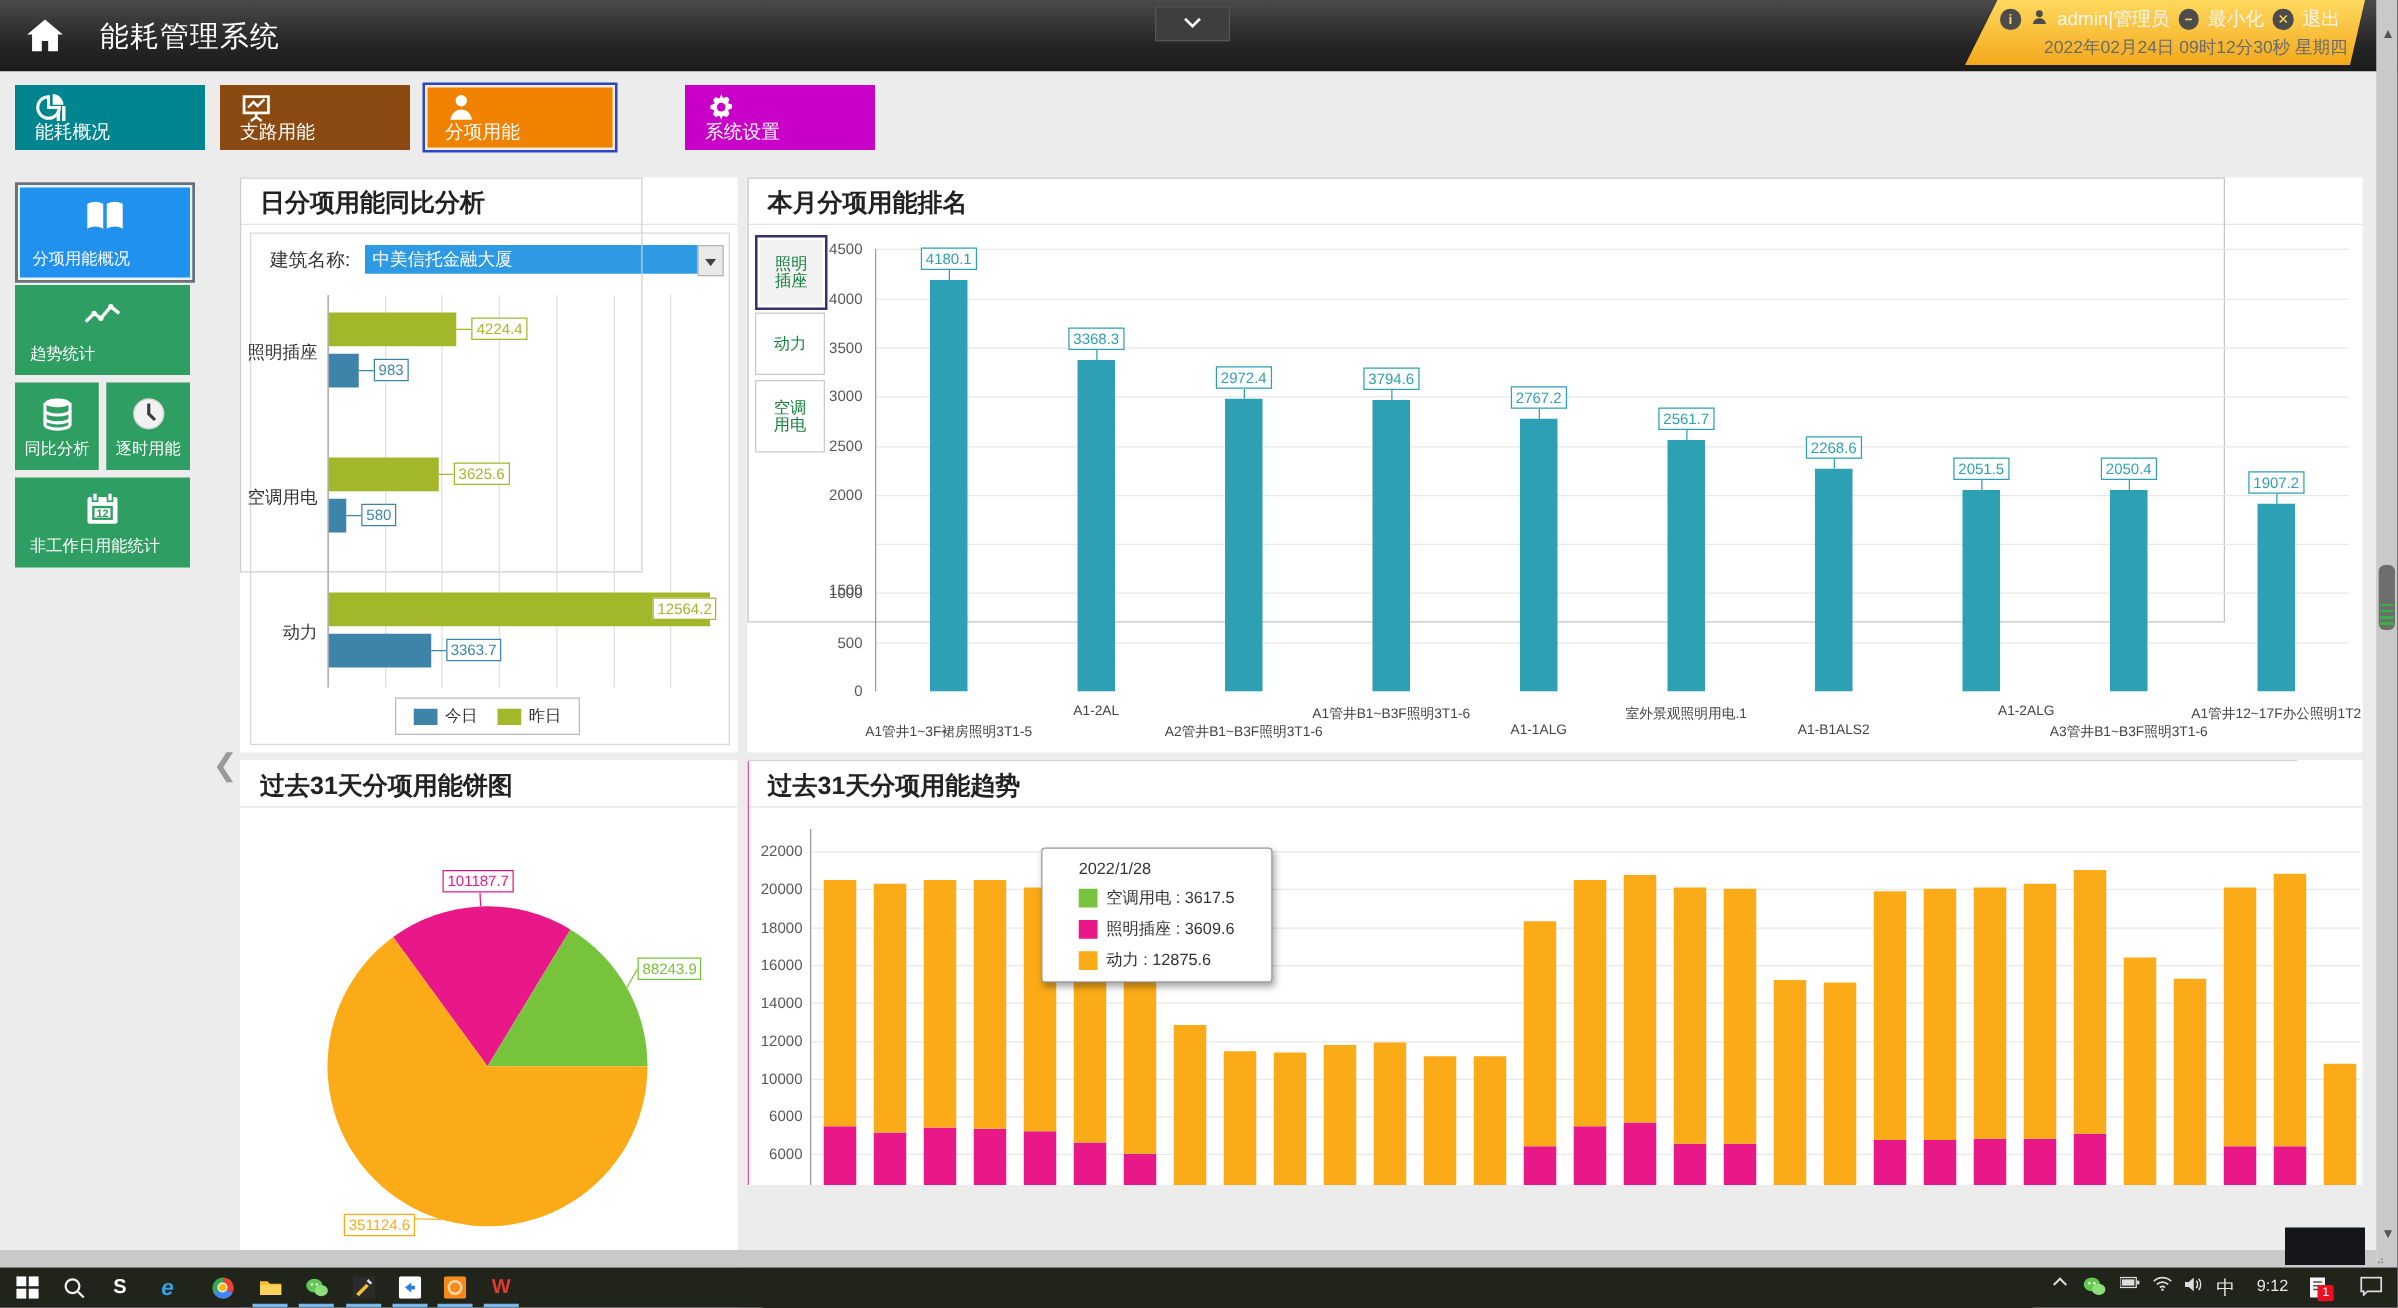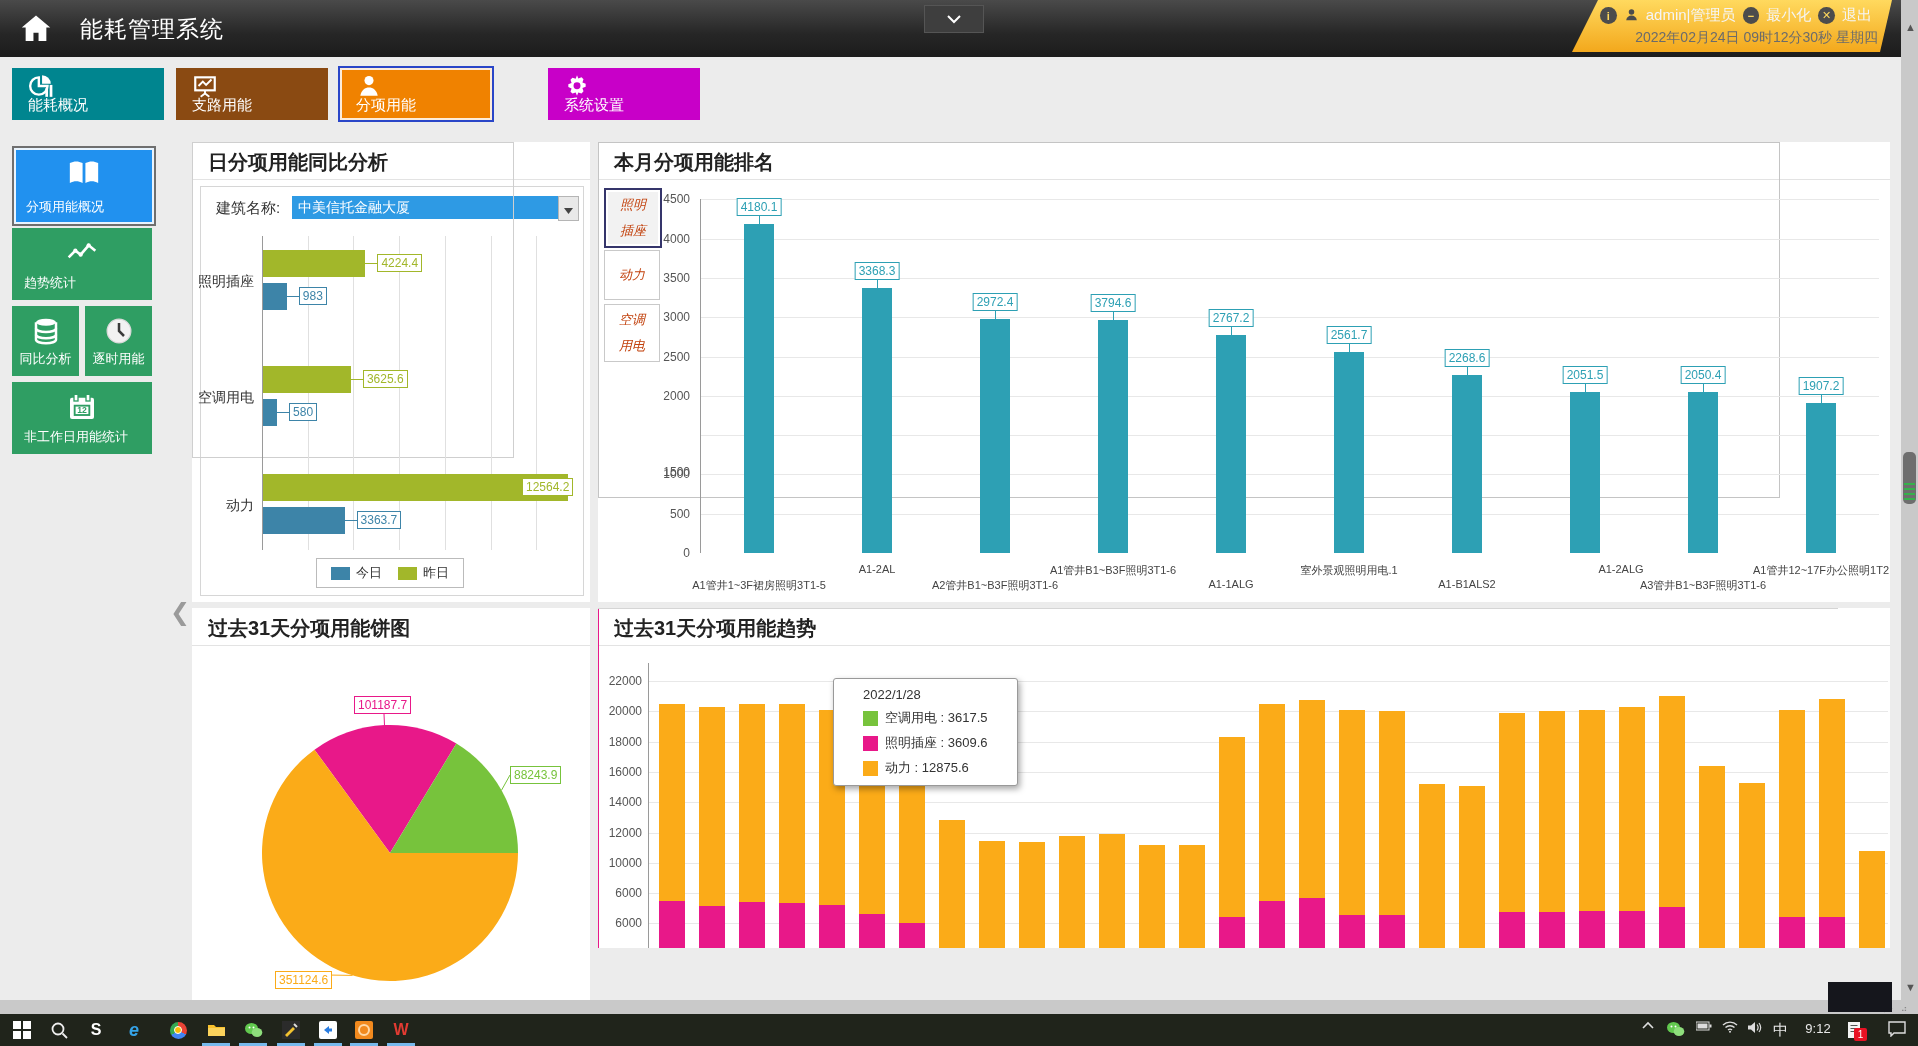--- a/index.html
+++ b/index.html
@@ -46,22 +46,22 @@
   .hatch{background-image:repeating-linear-gradient(135deg,rgba(255,255,255,.5) 0 2px,rgba(255,255,255,0) 2px 5px);}
   
   #bldrow{position:absolute;font-size:15px;color:#333;}
   #bldsel{position:absolute;background:#2e9ae4;color:#fff;font-size:14px;line-height:23px;padding-left:6px;overflow:hidden;}
   #bldbtn{position:absolute;background:#e9e9e9;border:1px solid #b5b5b5;display:flex;align-items:center;justify-content:center;}
   
   #hleg{position:absolute;border:1px solid #bbb;background:#fff;display:flex;align-items:center;gap:16px;padding:5px 14px;}
   .legit{display:flex;align-items:center;gap:6px;font-size:13px;color:#333;}
   .legsw{width:19px;height:13px;display:inline-block;}
   
-  .rk-btn{position:absolute;left:6px;width:54px;background:#fff;border:1px solid #c9c9c9;color:#c2410c;font-size:13px;
-    display:flex;align-items:center;justify-content:center;text-align:center;cursor:pointer;line-height:26px;font-style:italic;}
+  .rk-btn{position:absolute;left:6px;width:54px;background:#fff;border:1px solid #c9c9c9;color:#15803d;font-size:13px;
+    display:flex;align-items:center;justify-content:center;text-align:center;cursor:pointer;line-height:14px;}
   .rk-sel{background:#f2f2f2;border:2px solid #35356b;box-shadow:inset 0 0 0 2px #fff;}
   
   #ttip{position:absolute;background:#fff;border:1px solid #999;border-radius:3px;box-shadow:2px 3px 6px rgba(0,0,0,.35);
     padding:8px 29px;z-index:6;font-size:13px;color:#333;}
   #ttip .trow{display:flex;align-items:center;gap:7px;margin-top:7px;white-space:nowrap;}
   #ttip .sw{width:15px;height:15px;display:inline-block;}
   
   #vscroll{position:absolute;right:0;top:0;width:17px;height:1014px;background:#c9c9c9;z-index:50;}
   #hscroll{position:absolute;left:0;top:1000px;width:1901px;height:14px;background:#c9c9c9;z-index:50;}
   .sc-ar{position:absolute;color:#555;font-size:11px;line-height:11px;}

